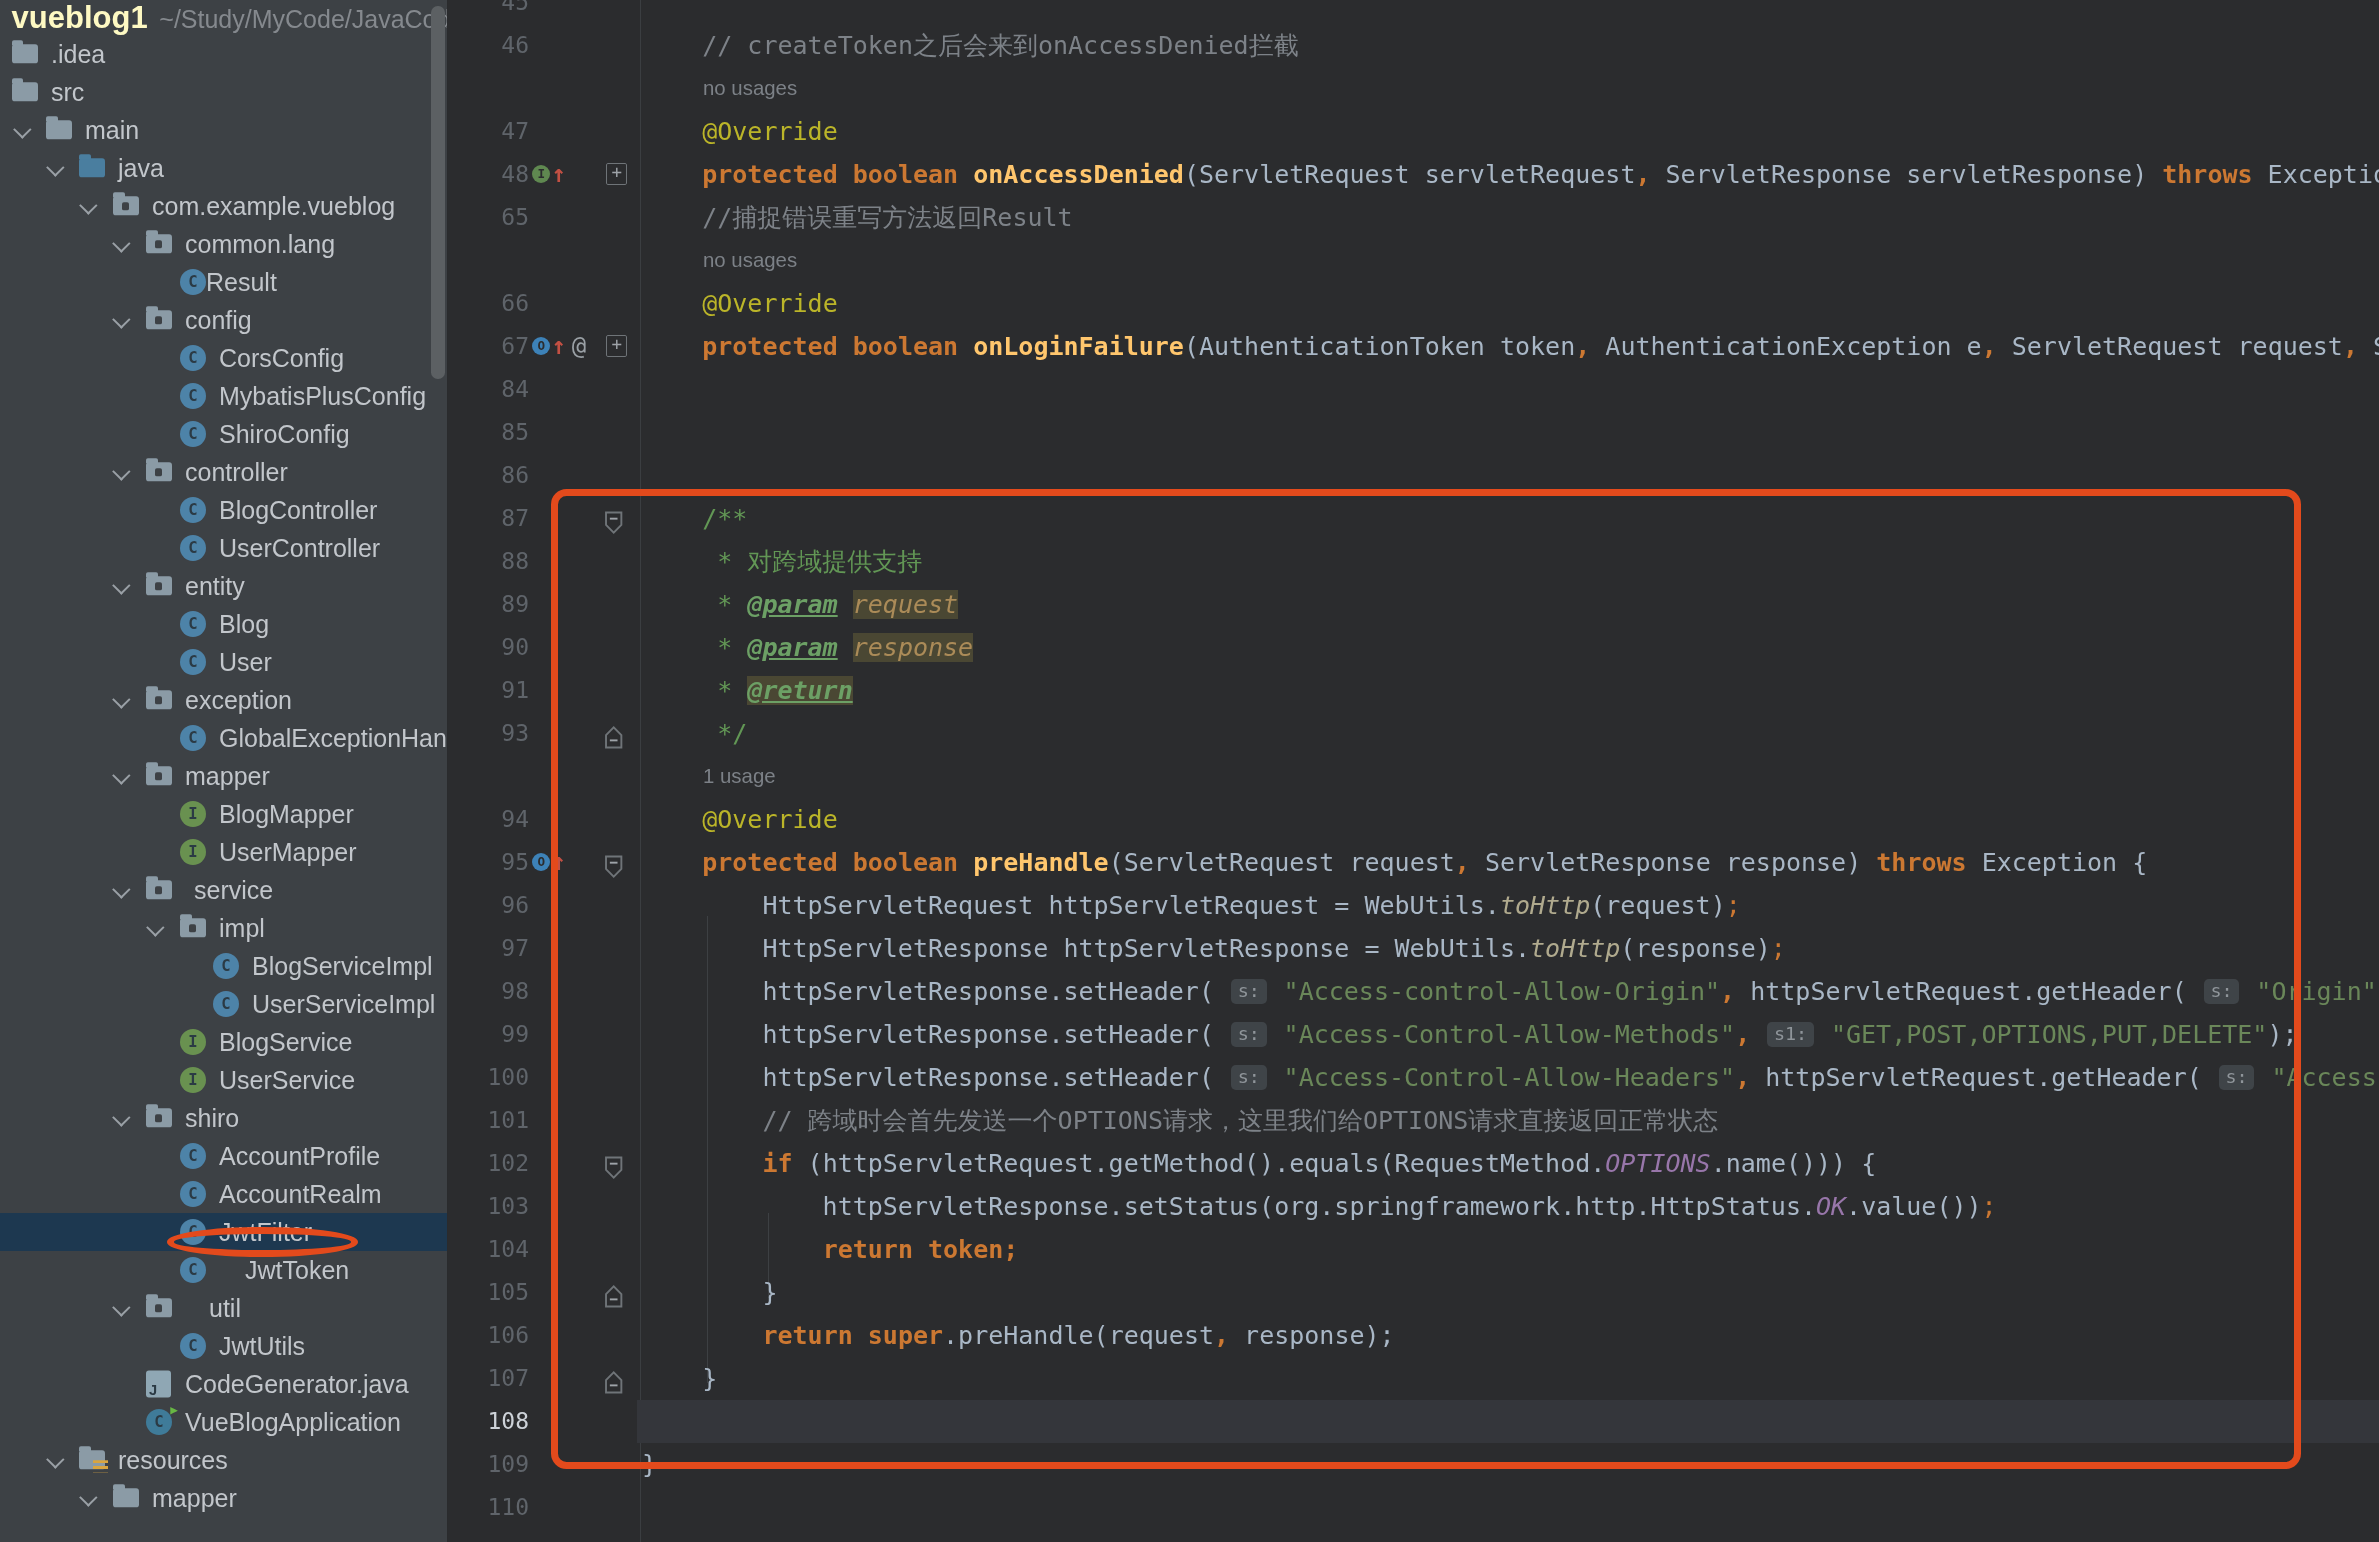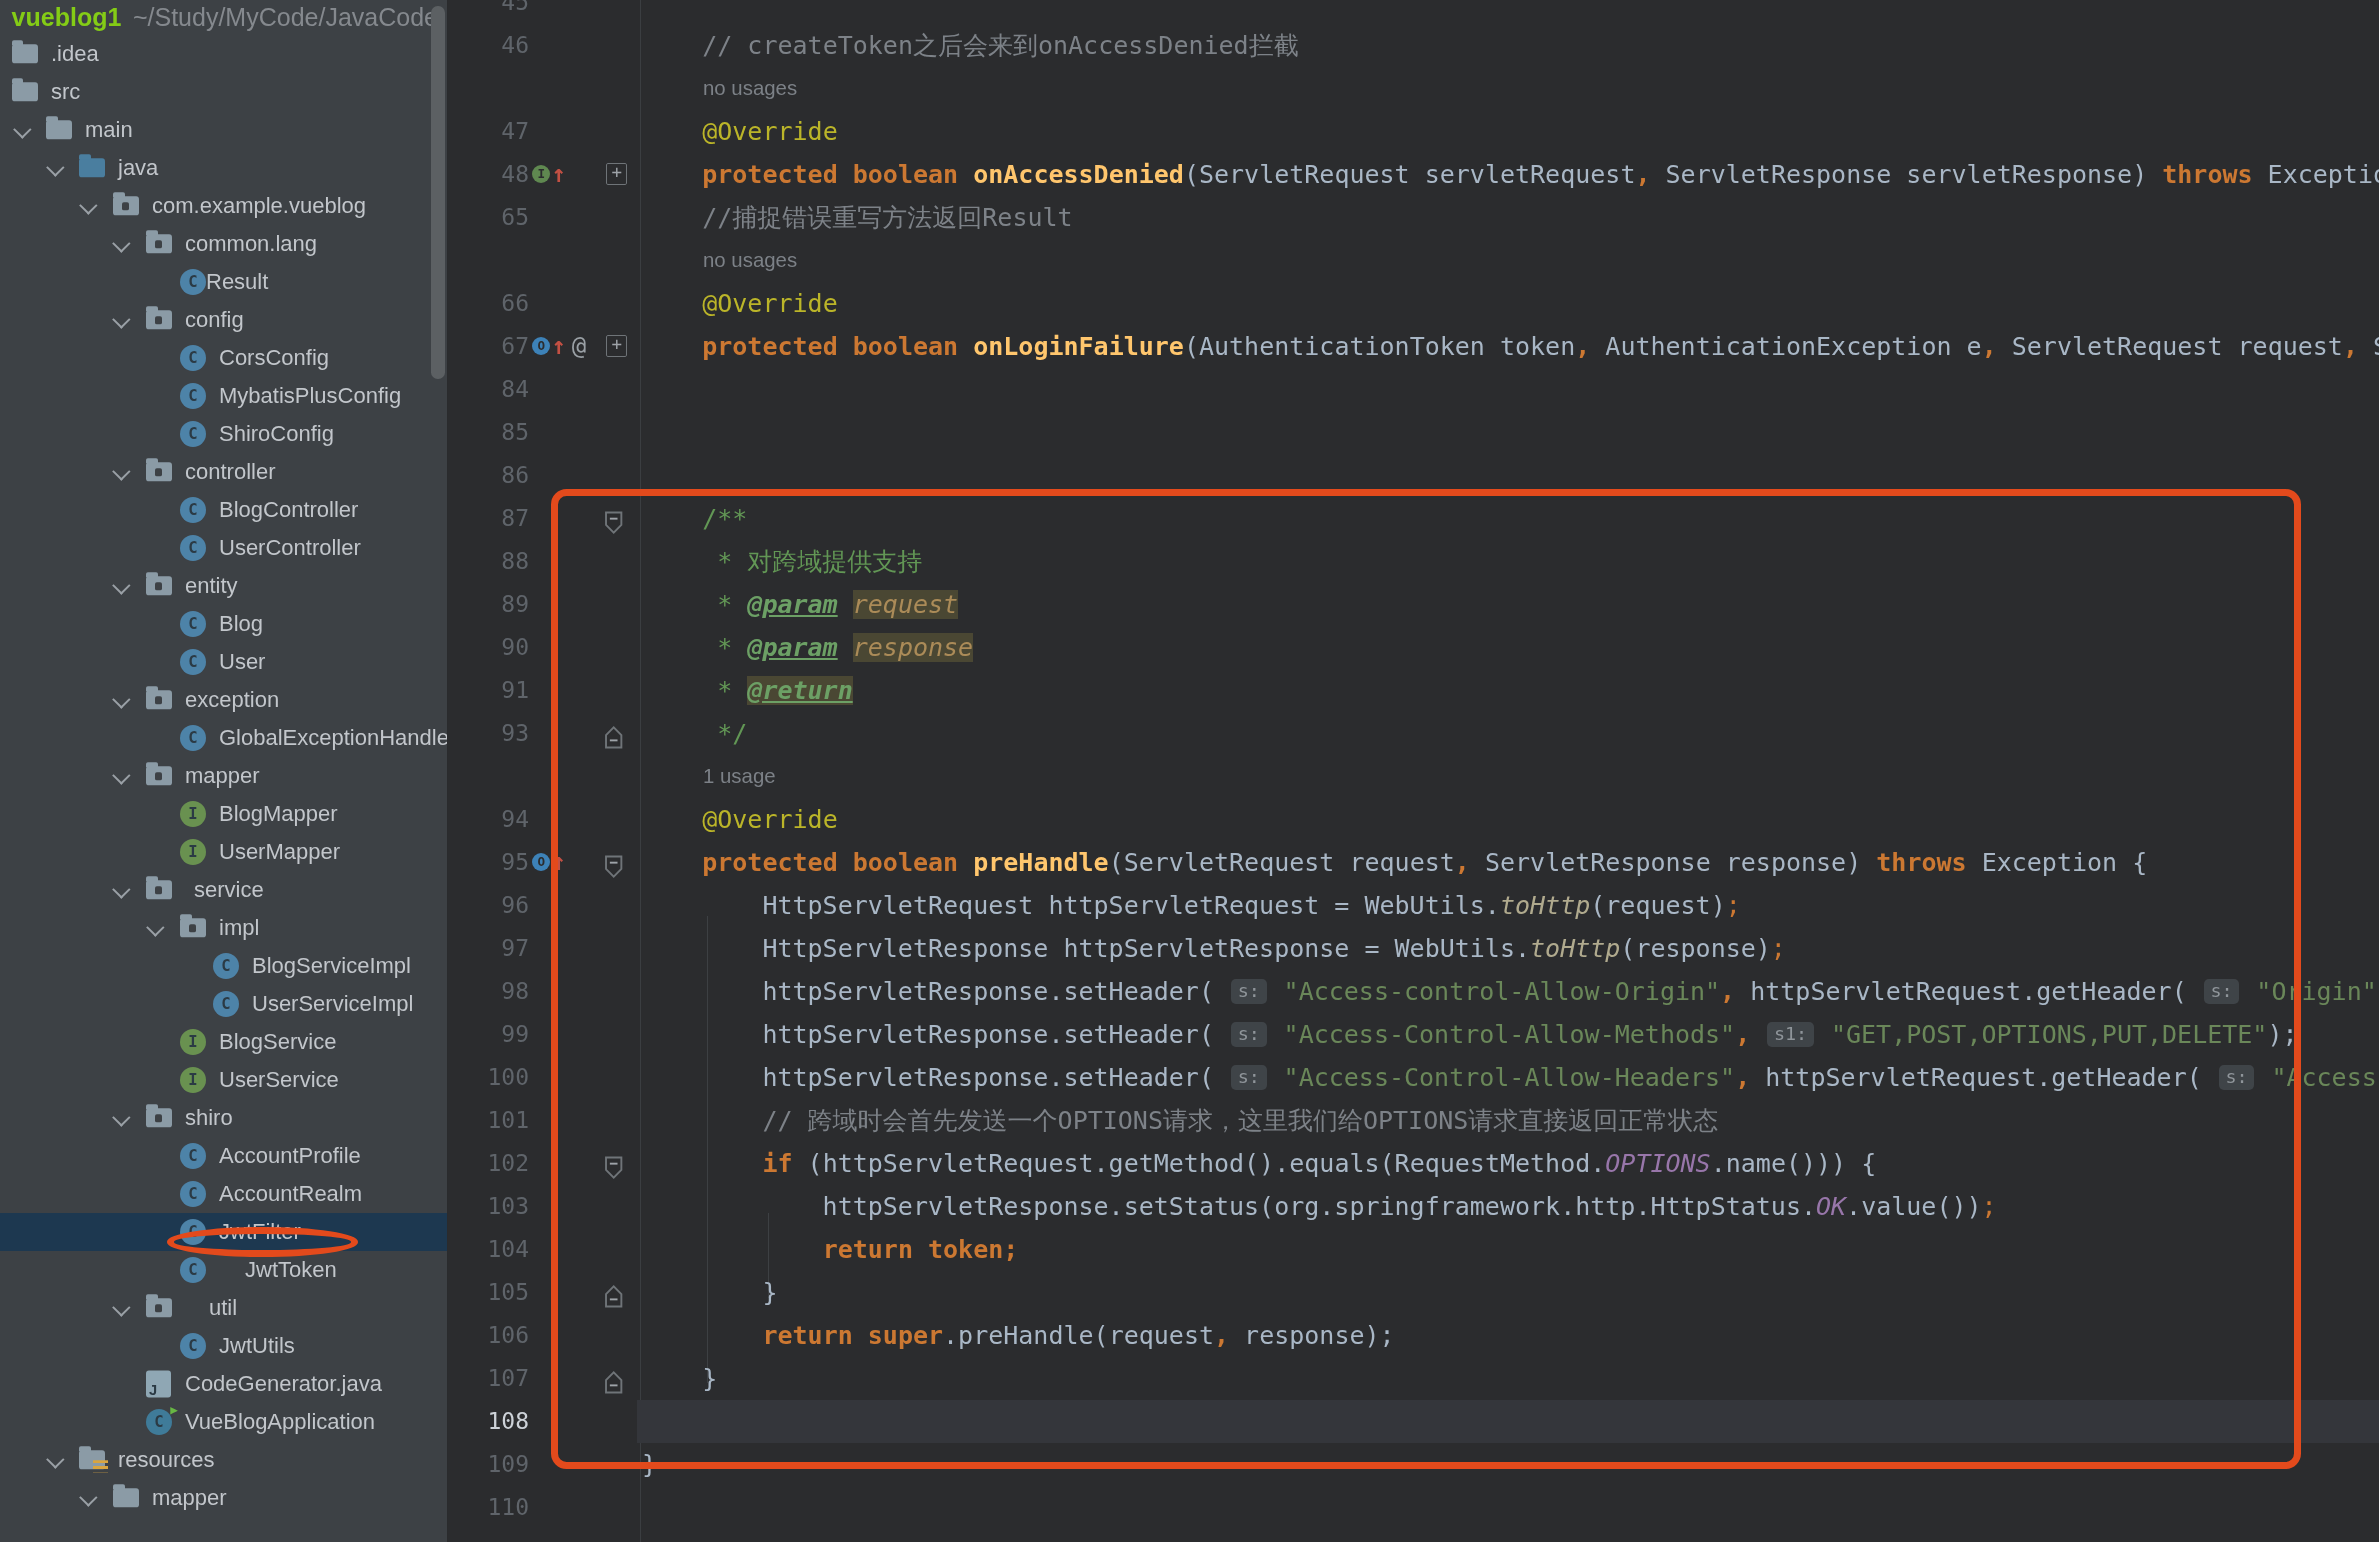--- a/index.html
+++ b/index.html
@@ -3,25 +3,25 @@
 <meta charset="utf-8">
 <style>
   html,body{margin:0;padding:0;background:#2b2c2e;width:2379px;height:1543px;overflow:hidden;
     font-family:"Liberation Sans",sans-serif;}
   #stage{position:relative;width:2379px;height:1543px;overflow:hidden;}
 
   
   #project-panel{position:absolute;left:0;top:0;width:447px;height:1543px;background:#3d4145;
     overflow:hidden;z-index:2;border-right:1.9px solid #2a2b2d;}
   #panel-header{position:relative;height:35px;line-height:35px;white-space:nowrap;padding-left:11.6px;overflow:hidden;}
-  #panel-header .ptitle{font-size:25px;font-weight:bold;color:#84cc16;}
+  #panel-header .ptitle{font-size:31px;font-weight:bold;color:#fef9c3;}
   #panel-header .ppath{font-size:25px;color:#85898e;margin-left:11.6px;}
   .trow{position:relative;height:38px;}
   .trow.sel{background:#1d3850;}
-  .tlabel{position:absolute;top:0;line-height:38px;font-size:22px;color:#c2c6cb;white-space:nowrap;}
+  .tlabel{position:absolute;top:0;line-height:38px;font-size:25px;color:#c2c6cb;white-space:nowrap;}
   .chev{position:absolute;top:11.6px;width:10.7px;height:10.7px;border-right:2.4px solid #9aa0a6;
     border-bottom:2.4px solid #9aa0a6;transform:rotate(45deg);}
   .ic{position:absolute;top:50%;transform:translateY(-50%);}
   .ic-folder{width:26px;height:19.4px;background:#8b9ba6;border-radius:2.9px;}
   .ic-folder::before{content:"";position:absolute;top:-3.9px;left:0;width:11.6px;height:4.9px;background:inherit;border-radius:1.9px 1.9px 0 0;}
   .ic-folder-blue{background:#4a7e9f;}
   .ic-pkg::after{content:"";position:absolute;left:8.7px;top:5.8px;width:7.8px;height:7.8px;background:#3d4145;border-radius:1.9px;}
   .ic-folder-res::after{content:"";position:absolute;right:-2.9px;bottom:-2.9px;width:14.6px;height:12.6px;
     background:repeating-linear-gradient(#d9a53f 0 2.9px,rgba(0,0,0,0) 2.9px 5.8px);}
   .ic-circle{width:26px;height:26px;border-radius:50%;display:flex;align-items:center;justify-content:center;

